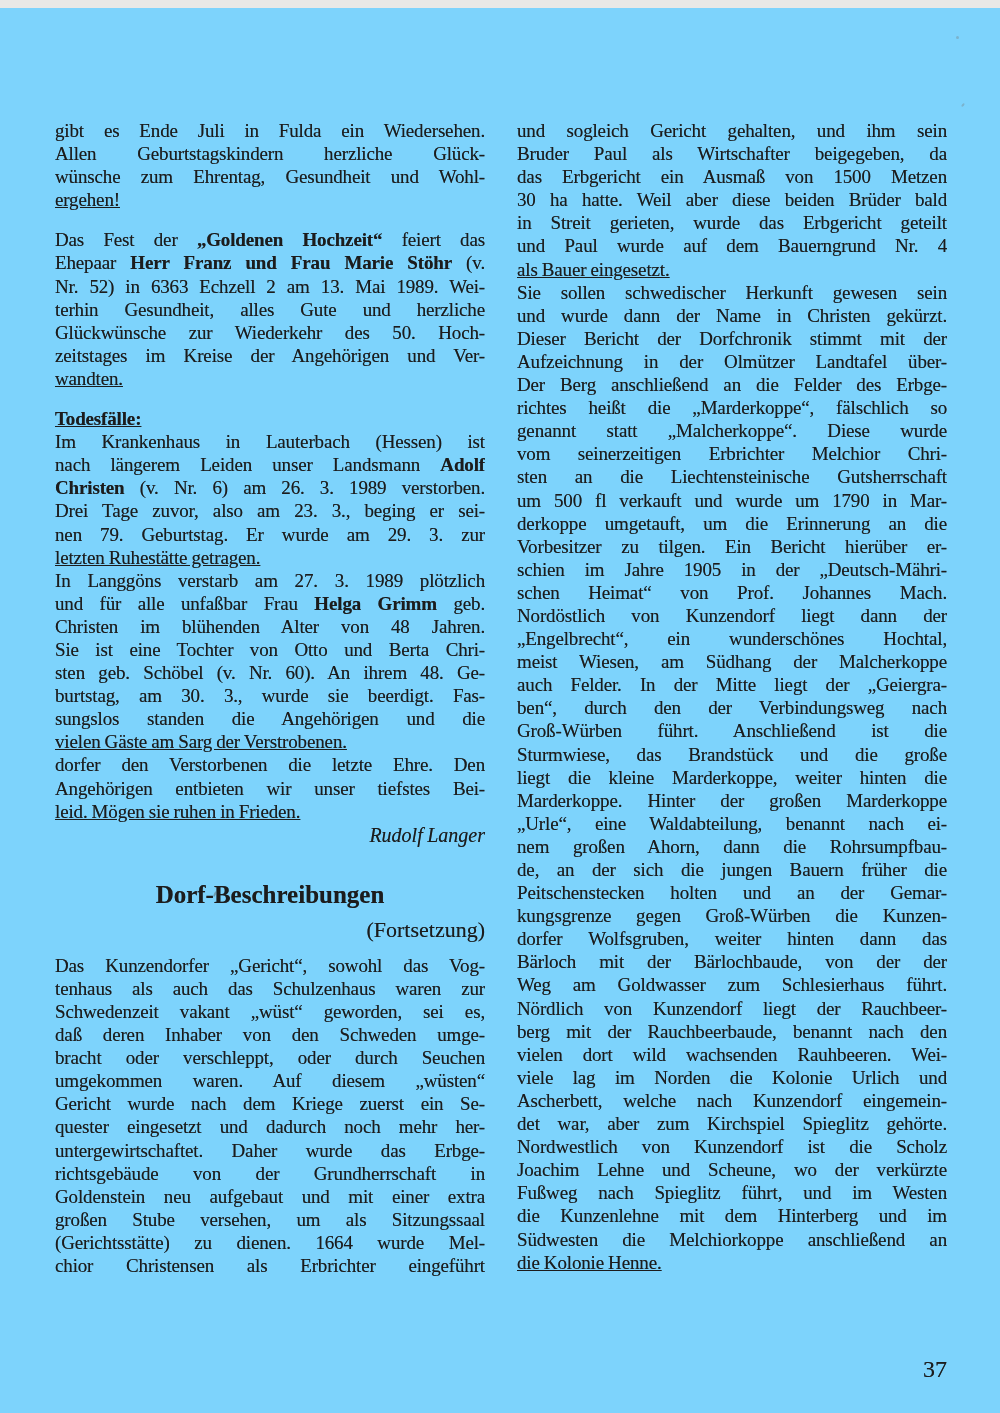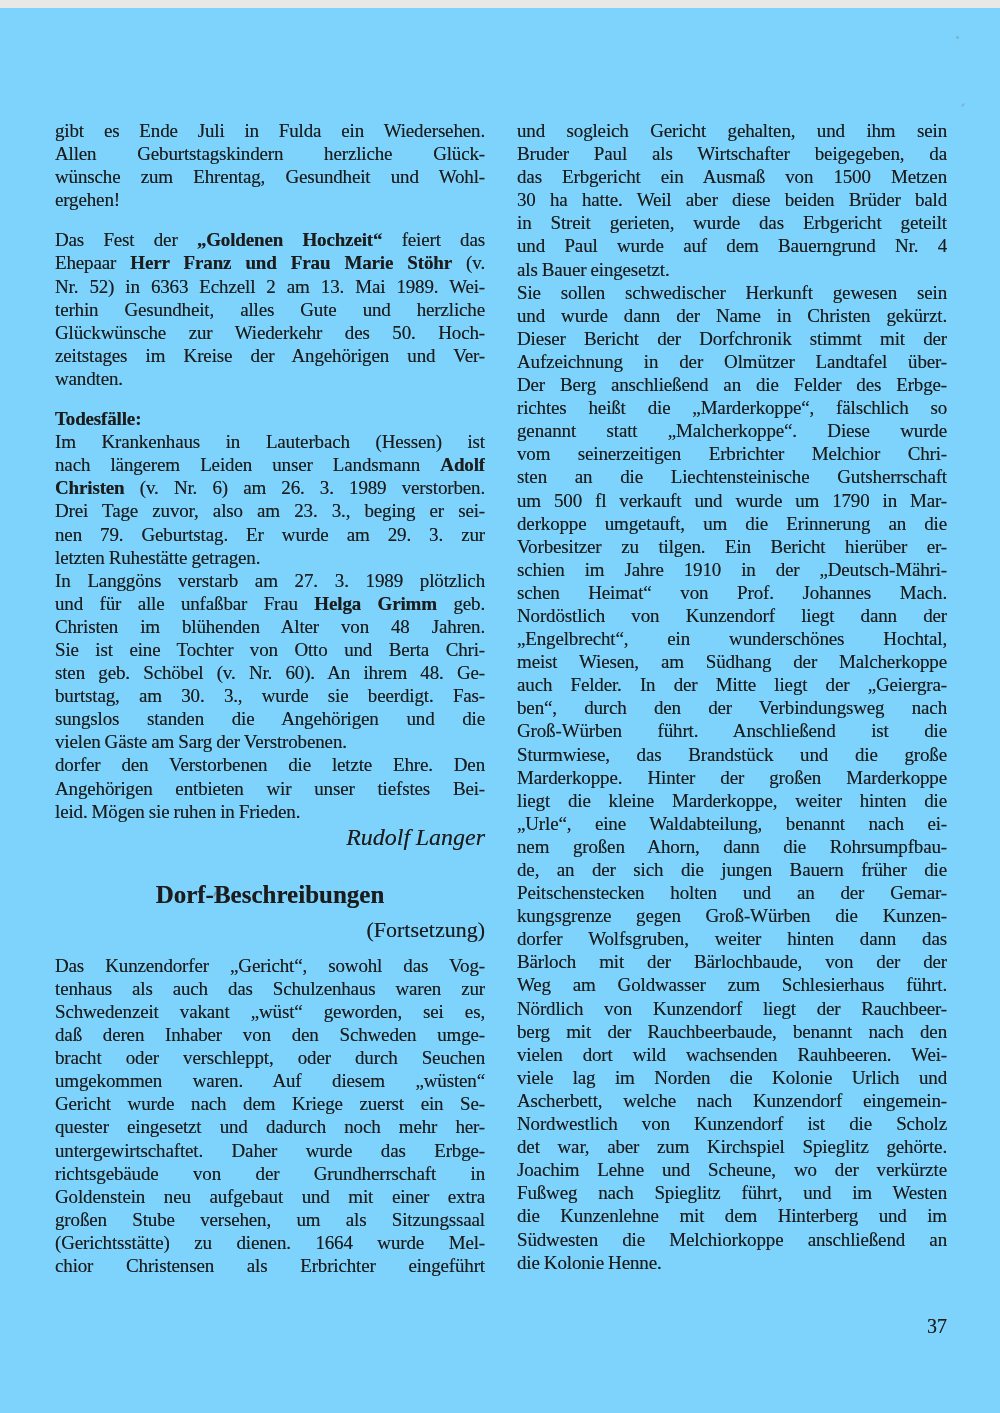--- a/index.html
+++ b/index.html
@@ -31,27 +31,27 @@
 
   .block { margin: 0; }
   .block.gap { margin-top: 17px; }
 
   .line {
     height: 23.1px;
     overflow: hidden;
     text-align: justify;
     text-align-last: justify;
   }
-  .line.line-last { text-align-last: left; }
+  .line.line-last { text-align-last: left; text-decoration: underline; }
 
   .signature {
     height: 23.1px;
     text-align: right;
     font-style: italic;
-    font-size: 24px;
+    font-size: 20px;
     letter-spacing: 0;
   }
 
   .heading {
     margin-top: 28px;
     line-height: 40px;
     text-align: center;
     font-weight: bold;
     font-size: 25px;
     letter-spacing: 0;
@@ -61,24 +61,24 @@
     text-align: right;
     font-size: 22px;
     letter-spacing: 0;
   }
   .block.heading + .block.para,
   .block.subheading + .block.para { margin-top: 10px; }
 
   .page-number {
     position: absolute;
     left: 517px;
-    top: 1307px;
+    top: 1348px;
     width: 430px;
     text-align: right;
-    font-size: 20px;
+    font-size: 24px;
     text-shadow: 0 0 0.4px rgba(20,20,20,0.55);
   }
 
   
   .speck {
     position: absolute;
     background: rgba(120,120,118,0.35);
     border-radius: 50%;
   }
   .speck-1 { left: 956px; top: 28px;  width: 3px; height: 3px; }
@@ -169,46 +169,46 @@
       </div>
       <div class="block para">
         <div class="line">Der Berg anschließend an die Felder des Erbge-</div>
         <div class="line">richtes heißt die „Marderkoppe“, fälschlich so</div>
         <div class="line">genannt statt „Malcherkoppe“. Diese wurde</div>
         <div class="line">vom seinerzeitigen Erbrichter Melchior Chri-</div>
         <div class="line">sten an die Liechtensteinische Gutsherrschaft</div>
         <div class="line">um 500 fl verkauft und wurde um 1790 in Mar-</div>
         <div class="line">derkoppe umgetauft, um die Erinnerung an die</div>
         <div class="line">Vorbesitzer zu tilgen. Ein Bericht hierüber er-</div>
-        <div class="line">schien im Jahre 1910 in der „Deutsch-Mähri-</div>
+        <div class="line">schien im Jahre 1905 in der „Deutsch-Mähri-</div>
         <div class="line">schen Heimat“ von Prof. Johannes Mach.</div>
         <div class="line">Nordöstlich von Kunzendorf liegt dann der</div>
         <div class="line">„Engelbrecht“, ein wunderschönes Hochtal,</div>
         <div class="line">meist Wiesen, am Südhang der Malcherkoppe</div>
         <div class="line">auch Felder. In der Mitte liegt der „Geiergra-</div>
         <div class="line">ben“, durch den der Verbindungsweg nach</div>
         <div class="line">Groß-Würben führt. Anschließend ist die</div>
         <div class="line">Sturmwiese, das Brandstück und die große</div>
+        <div class="line">liegt die kleine Marderkoppe, weiter hinten die</div>
         <div class="line">Marderkoppe. Hinter der großen Marderkoppe</div>
-        <div class="line">liegt die kleine Marderkoppe, weiter hinten die</div>
         <div class="line">„Urle“, eine Waldabteilung, benannt nach ei-</div>
         <div class="line">nem großen Ahorn, dann die Rohrsumpfbau-</div>
         <div class="line">de, an der sich die jungen Bauern früher die</div>
         <div class="line">Peitschenstecken holten und an der Gemar-</div>
         <div class="line">kungsgrenze gegen Groß-Würben die Kunzen-</div>
         <div class="line">dorfer Wolfsgruben, weiter hinten dann das</div>
         <div class="line">Bärloch mit der Bärlochbaude, von der der</div>
         <div class="line">Weg am Goldwasser zum Schlesierhaus führt.</div>
         <div class="line">Nördlich von Kunzendorf liegt der Rauchbeer-</div>
         <div class="line">berg mit der Rauchbeerbaude, benannt nach den</div>
         <div class="line">vielen dort wild wachsenden Rauhbeeren. Wei-</div>
         <div class="line">viele lag im Norden die Kolonie Urlich und</div>
         <div class="line">Ascherbett, welche nach Kunzendorf eingemein-</div>
+        <div class="line">det war, aber zum Kirchspiel Spieglitz gehörte.</div>
         <div class="line">Nordwestlich von Kunzendorf ist die Scholz</div>
-        <div class="line">det war, aber zum Kirchspiel Spieglitz gehörte.</div>
         <div class="line">Joachim Lehne und Scheune, wo der verkürzte</div>
         <div class="line">Fußweg nach Spieglitz führt, und im Westen</div>
         <div class="line">die Kunzenlehne mit dem Hinterberg und im</div>
         <div class="line">Südwesten die Melchiorkoppe anschließend an</div>
         <div class="line line-last">die Kolonie Henne.</div>
       </div>
     </div>
   <div class="page-number">37</div>
   <div class="speck speck-1"></div>
   <div class="speck speck-2"></div>

